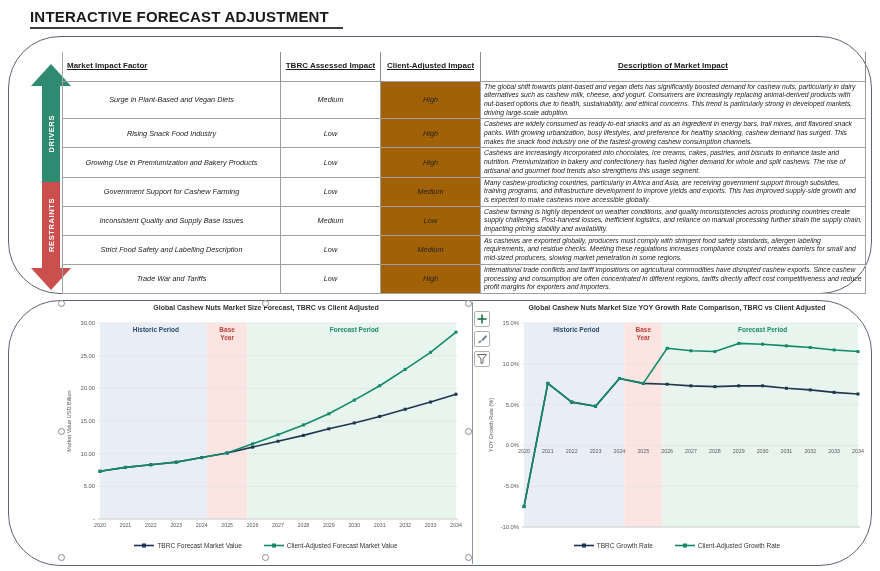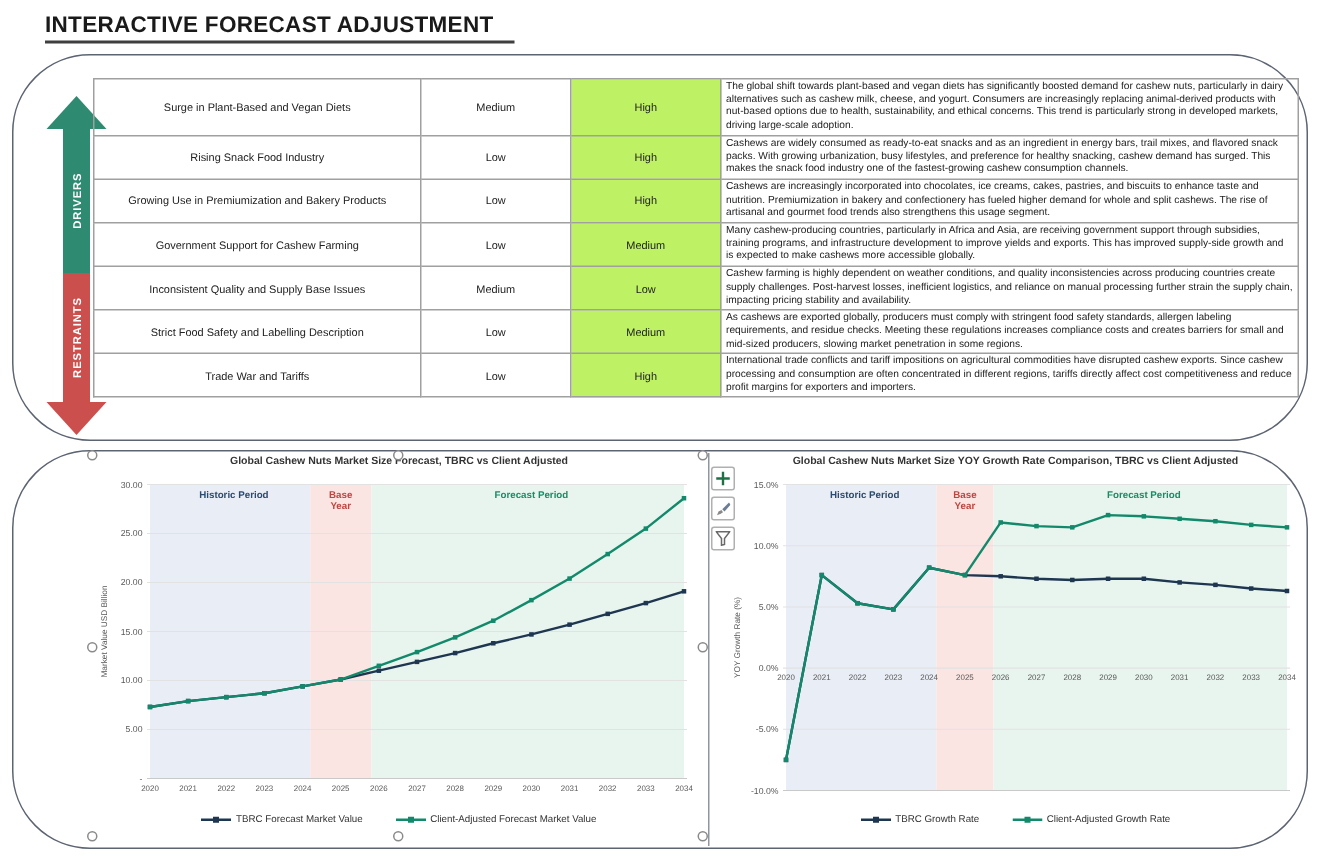--- a/index.html
+++ b/index.html
@@ -21,24 +21,24 @@
   .arrow-body { width:18px; margin:0 auto; display:flex; align-items:center; justify-content:center; }
   .arrow-body.drivers { height:96px; background:#2e8a70; }
   .arrow-body.restraints { height:86px; background:#cb4f4c; }
   .arrow-label { writing-mode:vertical-rl; transform:rotate(180deg); color:#fff; font-size:7.5px; font-weight:bold; letter-spacing:.6px; }
 
   
   table.impact { position:absolute; left:62px; top:52px; width:803px; border-collapse:collapse; table-layout:fixed; }
   table.impact col.c-factor{width:218px} table.impact col.c-tbrc{width:100px} table.impact col.c-client{width:100px} table.impact col.c-desc{width:385px}
   table.impact th { font-size:8px; font-weight:bold; text-decoration:underline; color:#1a1a1a; padding:2px 2px 3px; text-align:center; border-left:1px solid #8c8c8c; border-right:1px solid #8c8c8c; }
   table.impact th:first-child { text-align:left; padding-left:4px; border-left:1px solid #a8a8a8; }
-  table.impact td { border:1px solid #a0a0a0; vertical-align:middle; }
+  table.impact td { border:1px solid #a0a0a0; vertical-align:middle;font-style:italic; }
   td.factor { font-size:7.3px; color:#222; text-align:center; padding:2px 6px; }
   td.impact-val { font-size:7.3px; color:#222; text-align:center; }
-  td.client-val { background:#bef264; border:1px solid #7f7f7f; }
+  td.client-val { background:#a16207; border:1px solid #7f7f7f; }
   td.desc { font-size:6.8px; line-height:8.7px; color:#222; padding:1px 3px; text-align:left; }
   table.impact tr { height:29px; }
 
   
   .chart-box { position:absolute; top:303px; }
   .chart-box.left { left:64px; width:404px; }
   .chart-box.right { left:486px; width:382px; }
   .chart-title { font-size:7px; font-weight:bold; color:#333; text-align:center; margin:1px 0 0; height:11px; }
   svg text { font-family:"Liberation Sans", sans-serif; }
   .legend { display:flex; justify-content:center; gap:22px; margin-top:1px; }
@@ -70,20 +70,26 @@
 </div>
 
 <table class="impact">
   <colgroup>
       <col class="c-factor">
       <col class="c-tbrc">
       <col class="c-client">
       <col class="c-desc">
     </colgroup>
   <tbody>
+      <tr>
+    <th>Market Impact Factor</th>
+    <th>TBRC Assessed Impact</th>
+    <th>Client-Adjusted Impact</th>
+    <th>Description of Market Impact</th>
+  </tr>
   <tr>
     <td class="factor">Surge in Plant-Based and Vegan Diets</td>
     <td class="impact-val">Medium</td>
     <td class="impact-val client-val">High</td>
     <td class="desc">The global shift towards plant-based and vegan diets has significantly boosted demand for cashew nuts, particularly in dairy alternatives such as cashew milk, cheese, and yogurt. Consumers are increasingly replacing animal-derived products with nut-based options due to health, sustainability, and ethical concerns. This trend is particularly strong in developed markets, driving large-scale adoption.</td>
   </tr>
   <tr>
     <td class="factor">Rising Snack Food Industry</td>
     <td class="impact-val">Low</td>
     <td class="impact-val client-val">High</td>

